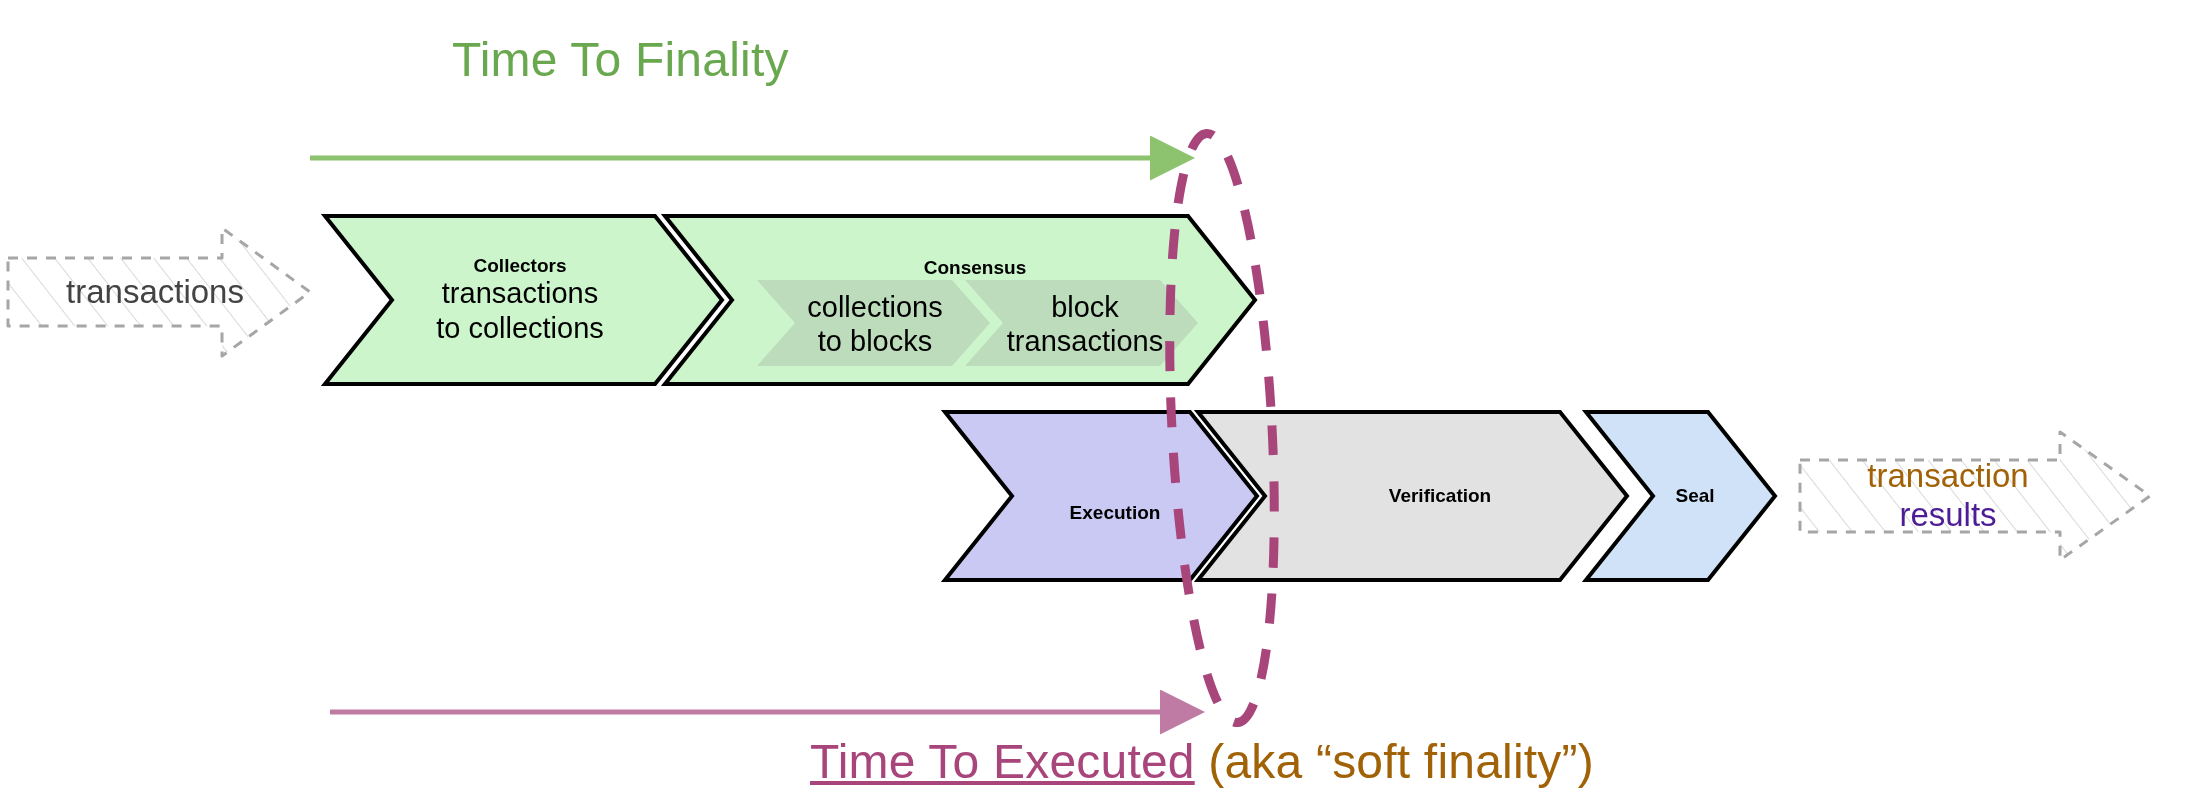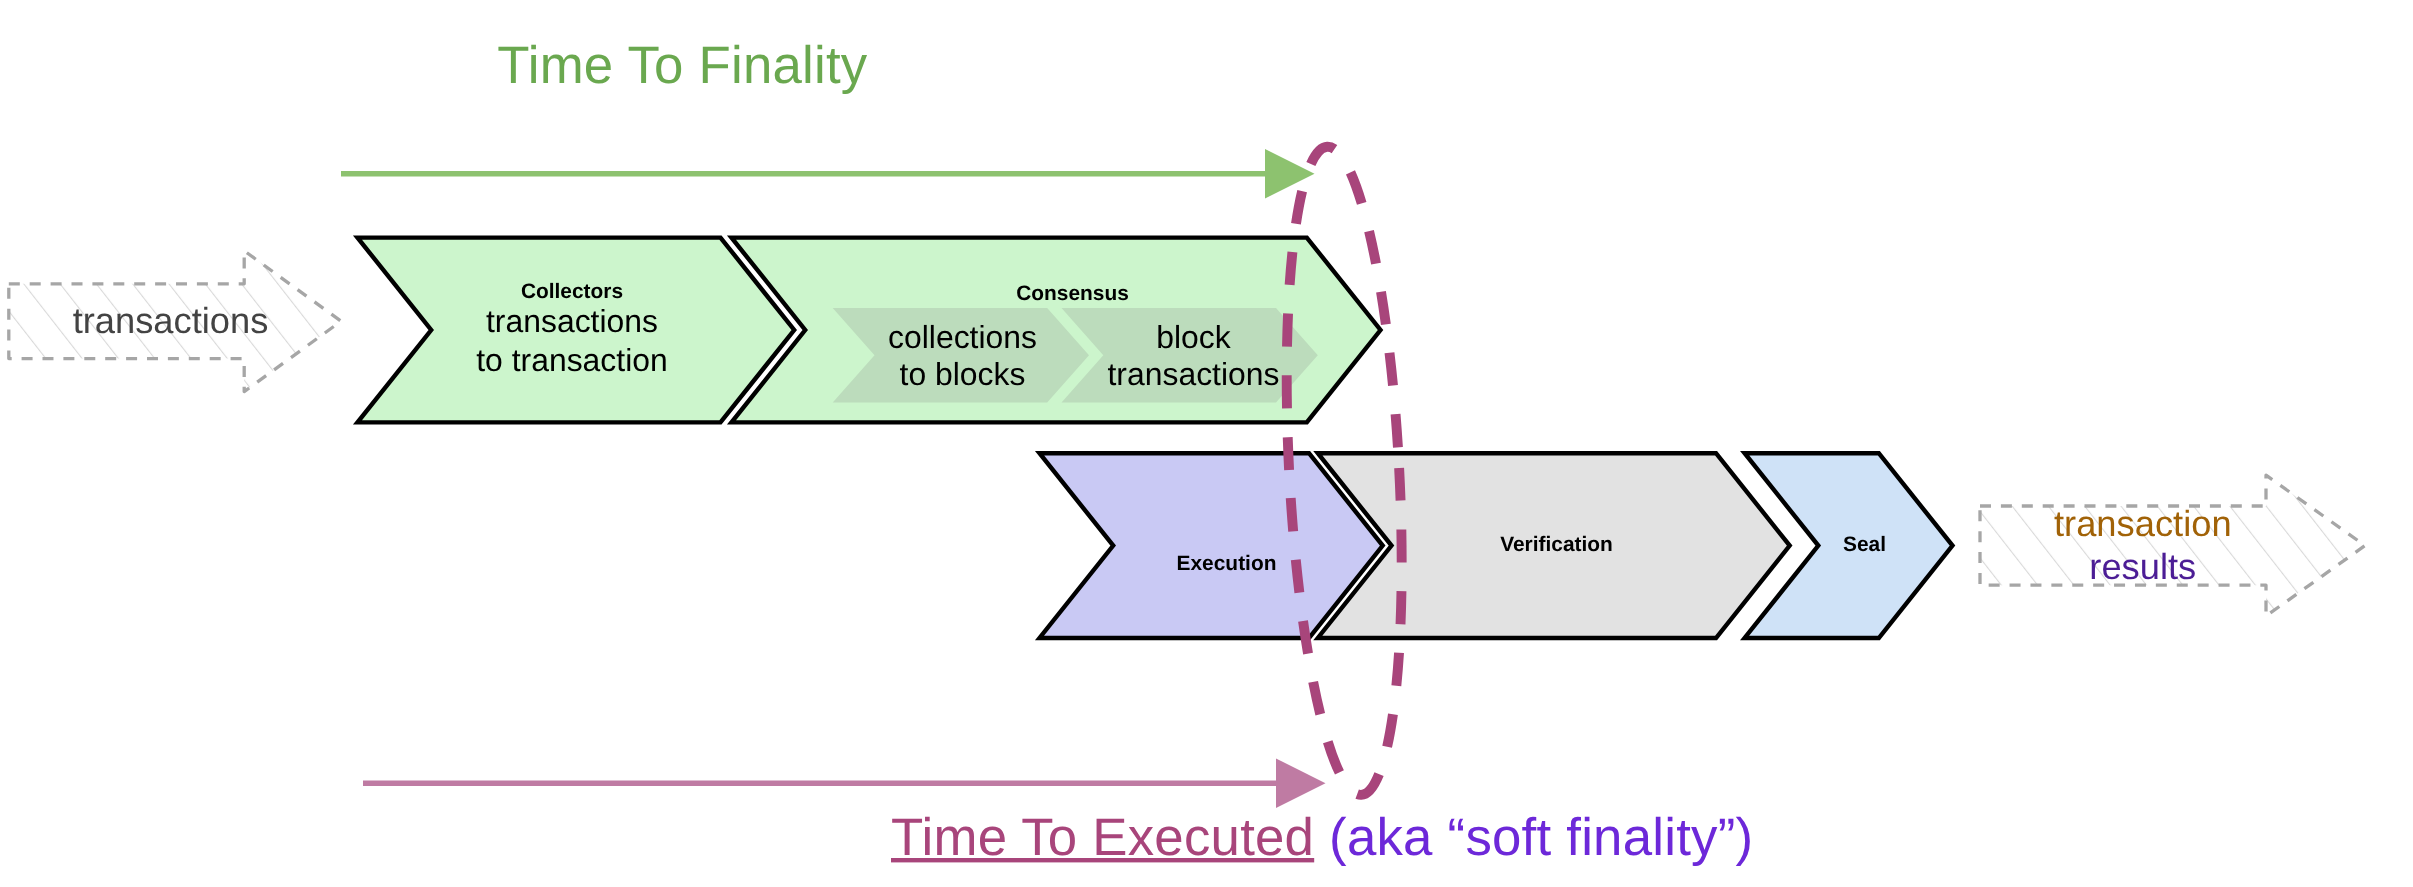--- a/index.html
+++ b/index.html
@@ -31,21 +31,21 @@
     font-size:48px;
     color:#6aa84f;
     letter-spacing:0.2px;
   }
   .tte-label{
     left:810px; top:714px;
     font-size:48px;
     letter-spacing:0.2px;
   }
   .tte-main{color:#a8457b;text-decoration:underline;}
-  .tte-sub{color:#6d28d9;text-align:center;}
+  .tte-sub{color:#a16207;text-align:center;}
   .chev-title{
     font-weight:bold;
     font-size:19px;
     color:#000000;
     text-align:center;
     line-height:1.12;
   }
   .chev-sub{
     font-weight:normal;
     font-size:29px;
@@ -141,42 +141,42 @@
     <span class="tte-main">Time To Executed</span><span>&nbsp;</span><span class="tte-sub">(aka “soft finality”)</span>
   </div>
 
   <div class="txtbox" style="left:20px;top:242px;width:270px;height:60px;">
     <div class="ghost-text">transactions</div>
   </div>
 
   <div class="txtbox" style="left:330px;top:200px;width:380px;height:160px;">
     <div class="chev-title">Collectors</div>
     <div class="chev-sub">transactions</div>
-    <div class="chev-sub">to transaction</div>
+    <div class="chev-sub">to collections</div>
   </div>
 
   <div class="txtbox" style="left:750px;top:228px;width:450px;height:40px;">
     <div class="chev-title">Consensus</div>
   </div>
 
   <div class="txtbox" style="left:770px;top:273px;width:210px;height:62px;">
     <div class="chev-sub">collections</div>
     <div class="chev-sub">to blocks</div>
   </div>
 
   <div class="txtbox" style="left:980px;top:273px;width:210px;height:62px;">
     <div class="chev-sub">block</div>
     <div class="chev-sub">transactions</div>
   </div>
 
   <div class="txtbox" style="left:1000px;top:472px;width:230px;height:42px;">
     <div class="chev-title">Execution</div>
   </div>
 
-  <div class="txtbox" style="left:1270px;top:455px;width:290px;height:42px;">
+  <div class="txtbox" style="left:1270px;top:455px;width:290px;height:42px;padding-left:25px;">
     <div class="chev-title">Verification</div>
   </div>
 
   <div class="txtbox" style="left:1640px;top:455px;width:110px;height:42px;">
     <div class="chev-title">Seal</div>
   </div>
 
   <div class="txtbox" style="left:1828px;top:440px;width:240px;height:72px;">
     <div class="ghost-text" style="color:#a16207;">transaction</div>
     <div class="ghost-text" style="color:#4c1d95;">results</div>

